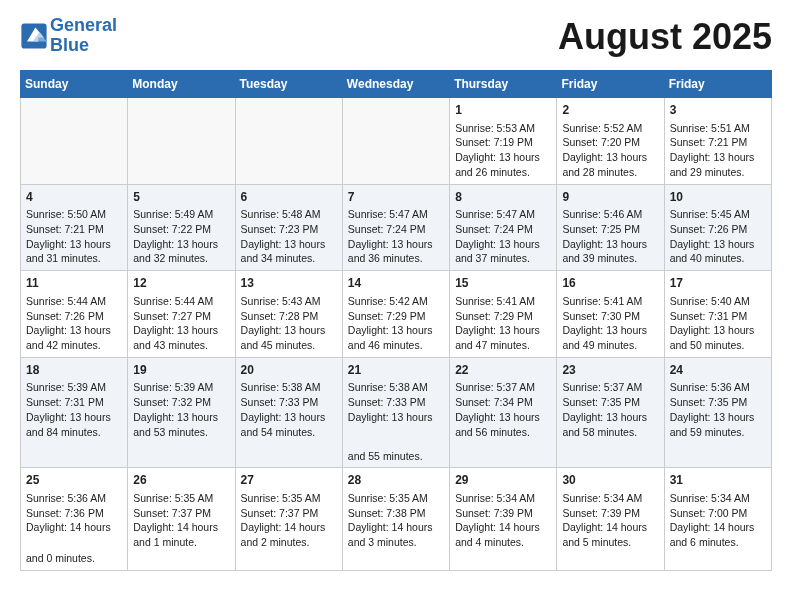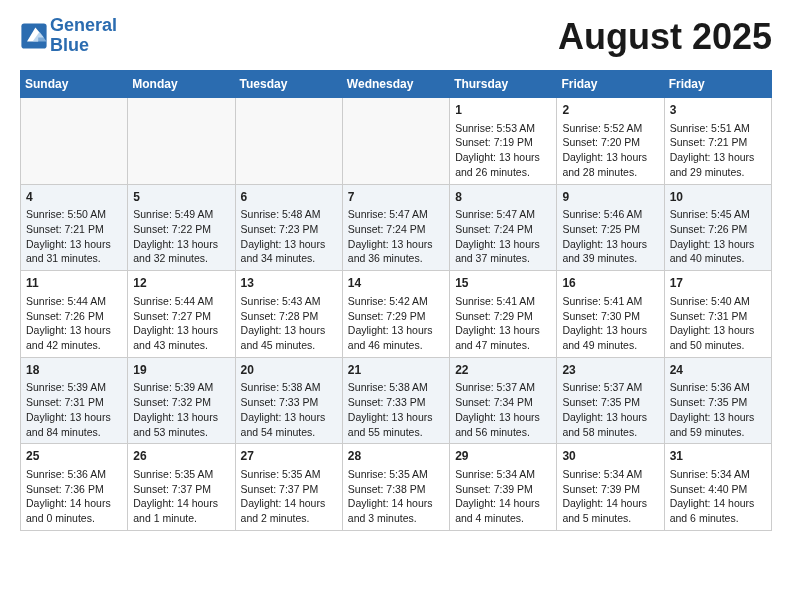--- a/index.html
+++ b/index.html
@@ -266,21 +266,21 @@
           <span style="display: block;">Sunrise: 5:38 AM</span>
           <span style="display: block;">Sunset: 7:33 PM</span>
           <span style="display: block;">Daylight: 13 hours</span>
           <span style="display: block;">and 54 minutes.</span>
         </td>
         <td>
           <span class="day-num">21</span>
           <span style="display: block;">Sunrise: 5:38 AM</span>
           <span style="display: block;">Sunset: 7:33 PM</span>
           <span style="display: block;">Daylight: 13 hours</span>
-          <span style="display: block;">and 55 minutes.</span>
+          <span style="display: block; margin-top: 24px;">and 55 minutes.</span>
         </td>
         <td>
           <span class="day-num">22</span>
           <span style="display: block;">Sunrise: 5:37 AM</span>
           <span style="display: block;">Sunset: 7:34 PM</span>
           <span style="display: block;">Daylight: 13 hours</span>
           <span style="display: block;">and 56 minutes.</span>
         </td>
         <td>
           <span class="day-num">23</span>
@@ -296,21 +296,21 @@
           <span style="display: block;">Daylight: 13 hours</span>
           <span style="display: block;">and 59 minutes.</span>
         </td>
       </tr>
       <tr>
         <td>
           <span class="day-num">25</span>
           <span style="display: block;">Sunrise: 5:36 AM</span>
           <span style="display: block;">Sunset: 7:36 PM</span>
           <span style="display: block;">Daylight: 14 hours</span>
-          <span style="display: block;">and 0 minutes.</span>
+          <span style="display: block; margin-top: 16px;">and 0 minutes.</span>
         </td>
         <td>
           <span class="day-num">26</span>
           <span style="display: block;">Sunrise: 5:35 AM</span>
           <span style="display: block;">Sunset: 7:37 PM</span>
           <span style="display: block;">Daylight: 14 hours</span>
           <span style="display: block;">and 1 minute.</span>
         </td>
         <td>
           <span class="day-num">27</span>
@@ -336,19 +336,19 @@
         <td>
           <span class="day-num">30</span>
           <span style="display: block;">Sunrise: 5:34 AM</span>
           <span style="display: block;">Sunset: 7:39 PM</span>
           <span style="display: block;">Daylight: 14 hours</span>
           <span style="display: block;">and 5 minutes.</span>
         </td>
         <td>
           <span class="day-num">31</span>
           <span style="display: block;">Sunrise: 5:34 AM</span>
-          <span style="display: block;">Sunset: 4:40 PM</span>
+          <span style="display: block;">Sunset: 7:00 PM</span>
           <span style="display: block;">Daylight: 14 hours</span>
           <span style="display: block;">and 6 minutes.</span>
         </td>
       </tr>
     </tbody>
 </table>
 
 </body></html>

